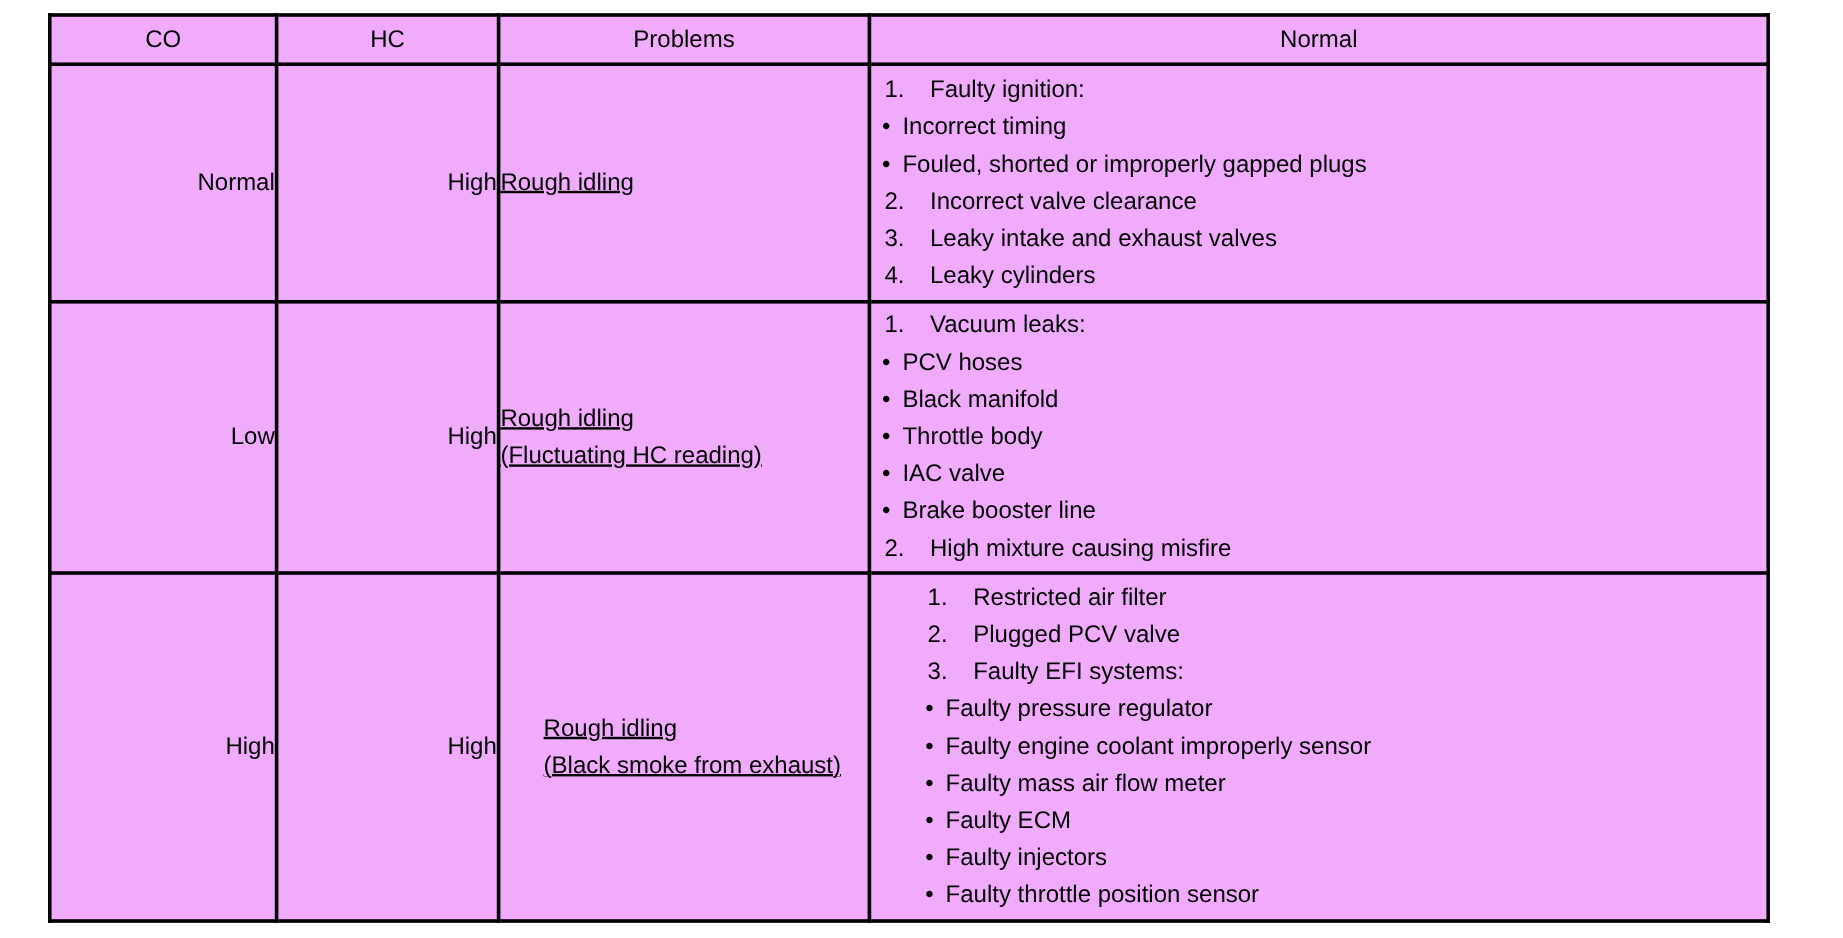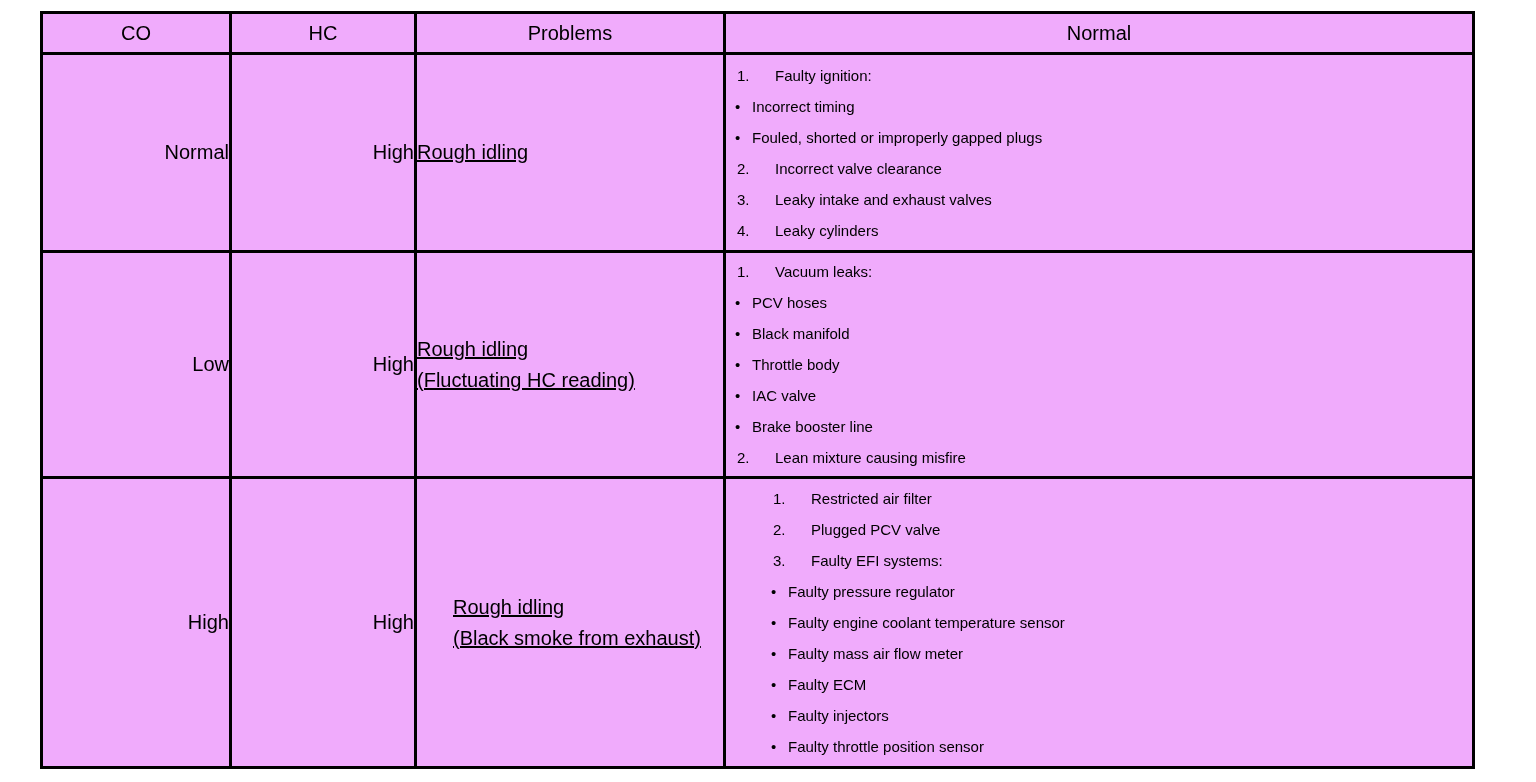--- a/index.html
+++ b/index.html
@@ -82,21 +82,21 @@
     list-style: none;
     margin: 0;
     padding: 0 0 0 8px;
   }
 
   ul.causes-list li {
     display: block;
     white-space: nowrap;
     height: 31px;
     line-height: 31px;
-    font-size: 15px;
+    font-size: 20px;
   }
 
   ul.causes-list li .marker {
     display: inline-block;
     text-align: left;
   }
 
   
   ul.causes-list li.num .marker {
     width: 38px;
@@ -168,39 +168,39 @@
           <span class="pline">(Fluctuating HC reading)</span>
         </td>
         <td class="cell-causes">
           <ul class="causes-list">
             <li class="num"><span class="marker">1.</span><span class="txt">Vacuum leaks:</span></li>
             <li class="bullet"><span class="marker">•</span><span class="txt">PCV hoses</span></li>
             <li class="bullet"><span class="marker">•</span><span class="txt">Black manifold</span></li>
             <li class="bullet"><span class="marker">•</span><span class="txt">Throttle body</span></li>
             <li class="bullet"><span class="marker">•</span><span class="txt">IAC valve</span></li>
             <li class="bullet"><span class="marker">•</span><span class="txt">Brake booster line</span></li>
-            <li class="num"><span class="marker">2.</span><span class="txt">Lean mixture causing misfire</span></li>
+            <li class="num"><span class="marker">2.</span><span class="txt">High mixture causing misfire</span></li>
           </ul>
         </td>
       </tr>
 
       <tr class="row-3">
         <td class="cell-co">High</td>
         <td class="cell-hc">High</td>
         <td class="cell-problems">
           <span class="pline">Rough idling</span>
           <span class="pline">(Black smoke from exhaust)</span>
         </td>
         <td class="cell-causes">
           <ul class="causes-list">
             <li class="num"><span class="marker">1.</span><span class="txt">Restricted air filter</span></li>
             <li class="num"><span class="marker">2.</span><span class="txt">Plugged PCV valve</span></li>
             <li class="num"><span class="marker">3.</span><span class="txt">Faulty EFI systems:</span></li>
             <li class="bullet"><span class="marker">•</span><span class="txt">Faulty pressure regulator</span></li>
-            <li class="bullet"><span class="marker">•</span><span class="txt">Faulty engine coolant temperature sensor</span></li>
+            <li class="bullet"><span class="marker">•</span><span class="txt">Faulty engine coolant improperly sensor</span></li>
             <li class="bullet"><span class="marker">•</span><span class="txt">Faulty mass air flow meter</span></li>
             <li class="bullet"><span class="marker">•</span><span class="txt">Faulty ECM</span></li>
             <li class="bullet"><span class="marker">•</span><span class="txt">Faulty injectors</span></li>
             <li class="bullet"><span class="marker">•</span><span class="txt">Faulty throttle position sensor</span></li>
           </ul>
         </td>
       </tr>
 
     </tbody>
   </table>

